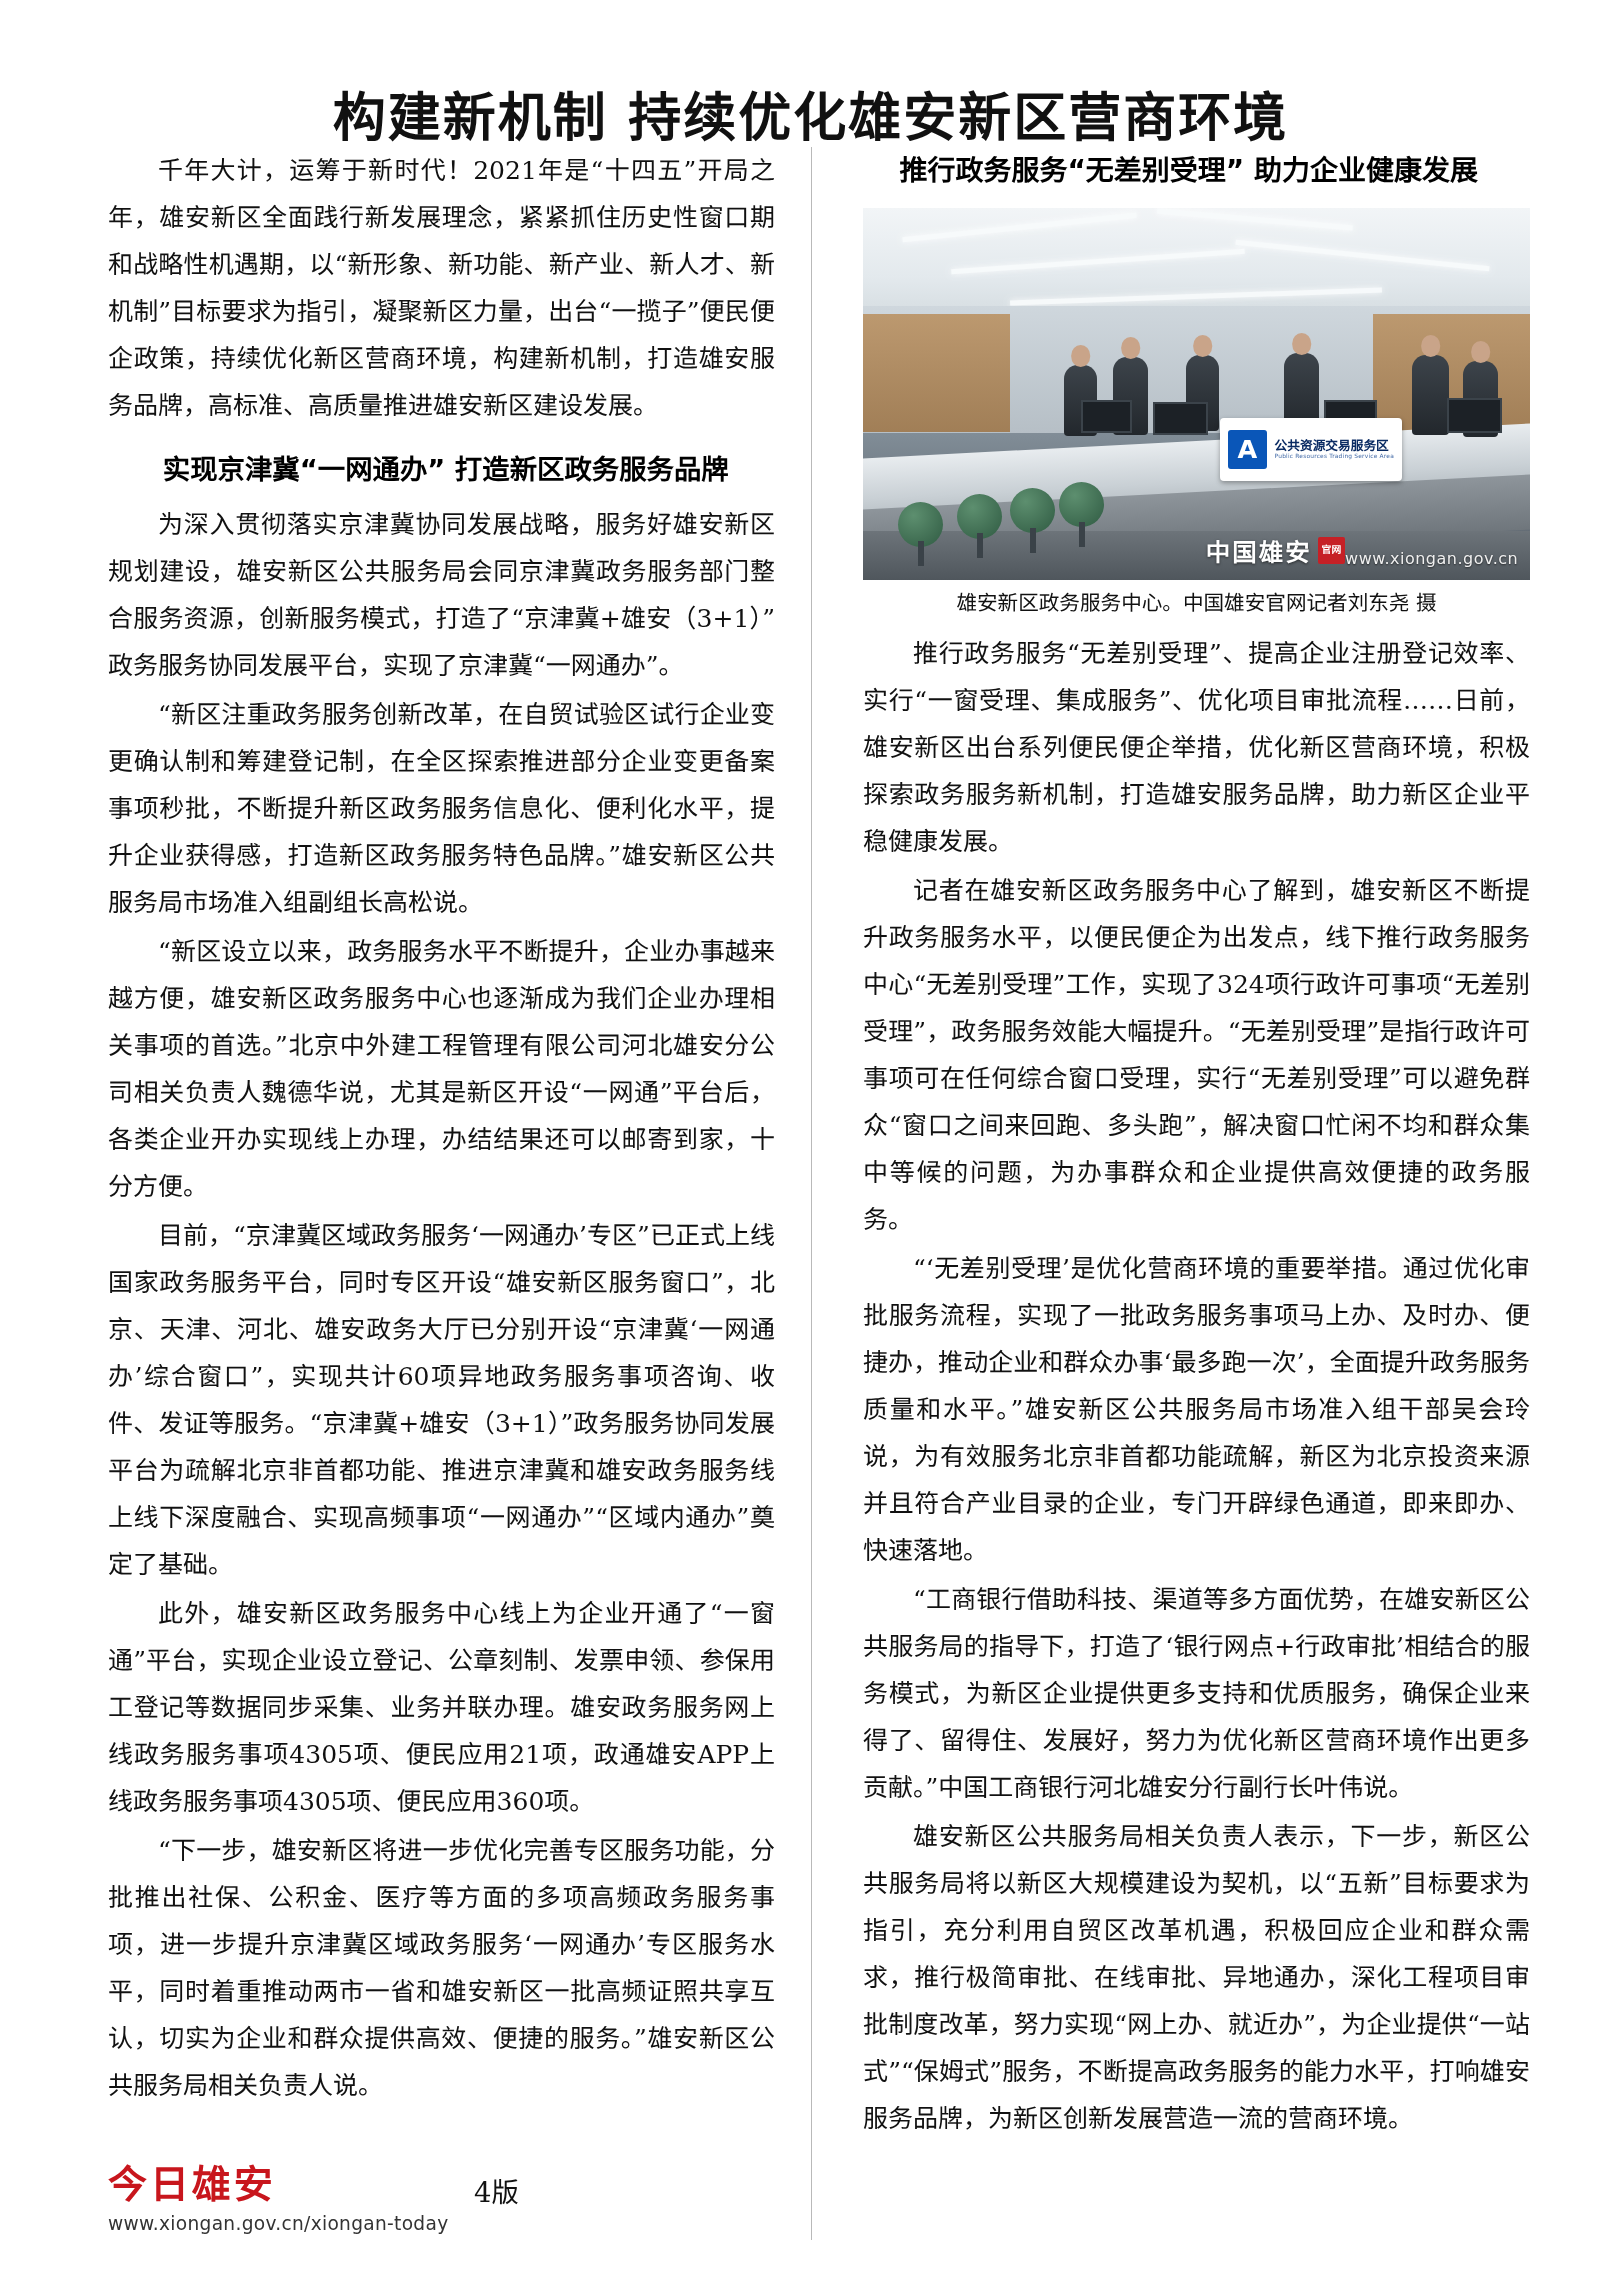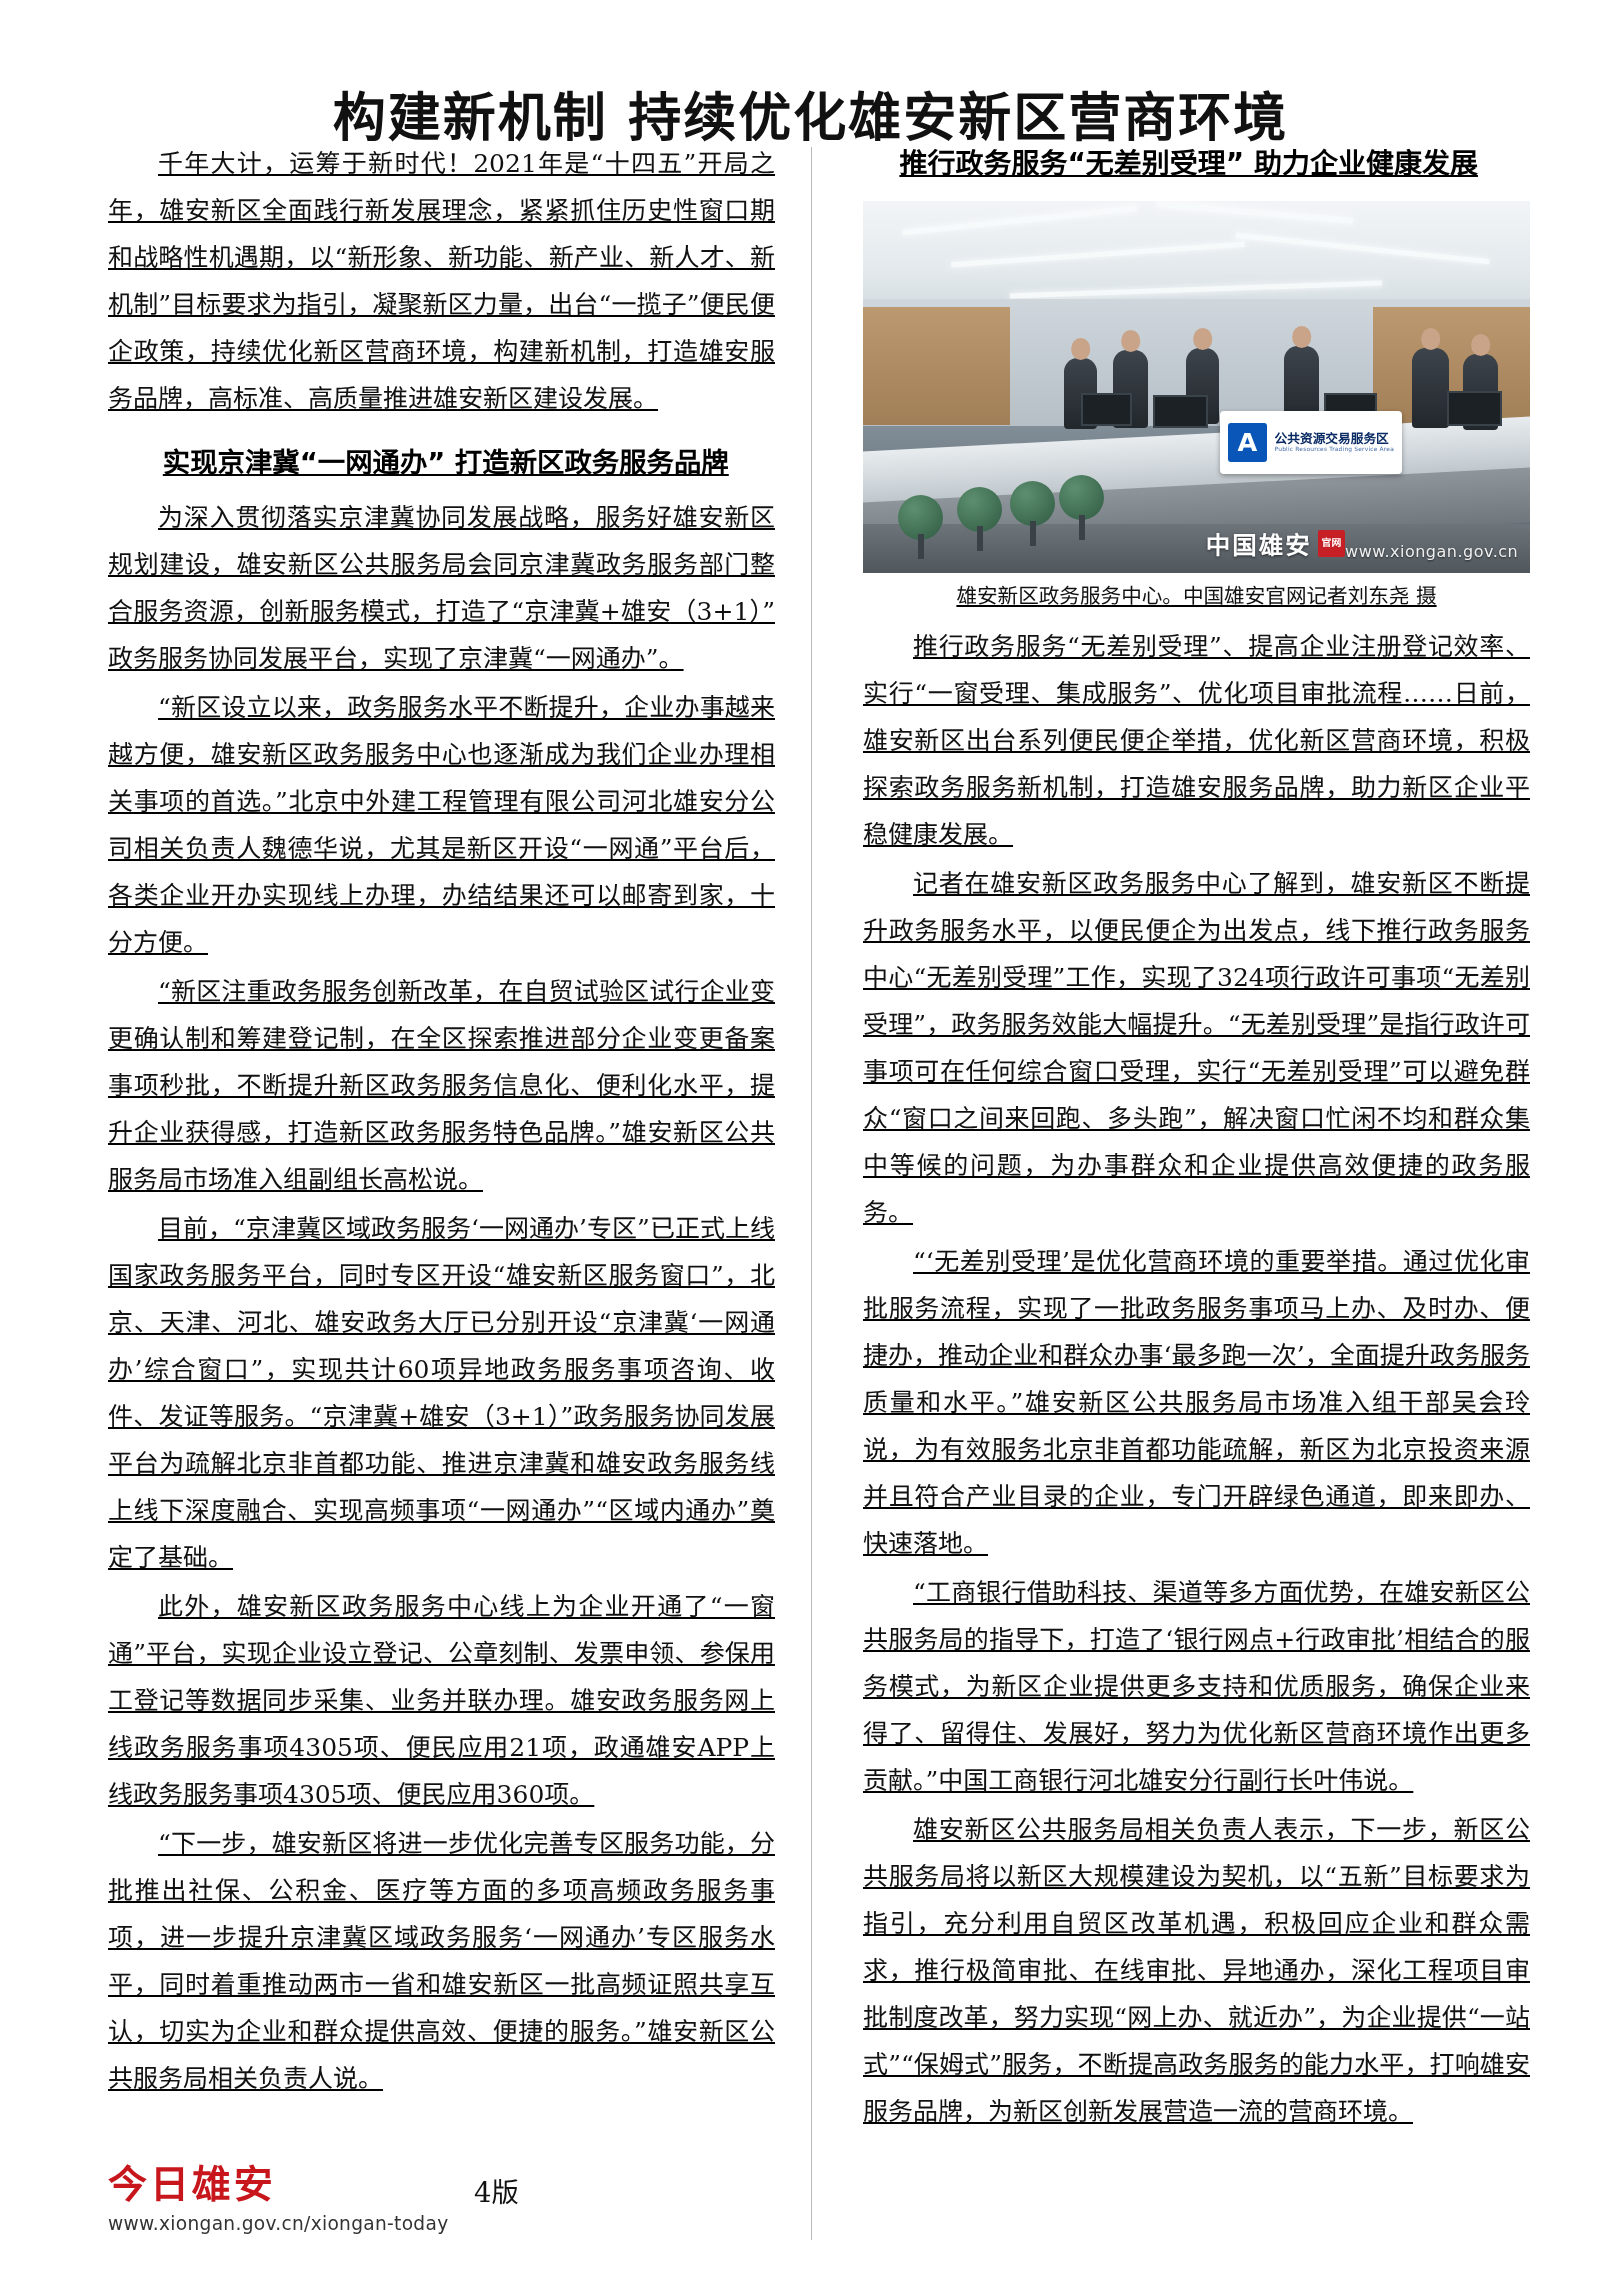--- a/index.html
+++ b/index.html
@@ -40,23 +40,22 @@
     position: absolute;
     left: 811px;
     top: 147px;
     width: 1px;
     height: 2093px;
     background: #b9b9b9;
   }
   
   .col {
     position: absolute;
-    top: 140px;
+    top: 147px;
     width: 667px;
-    text-decoration: underline;
   }
   .col-left { left: 108px; }
   .col-right { left: 863px; }
 
   p.body {
     margin: 0 0 2px 0;
     font-size: 25px;
     line-height: 47px;
     text-align: justify;
     text-justify: inter-ideograph;
@@ -248,22 +247,22 @@
 <div class="page">
 
   <h1 class="headline">构建新机制 持续优化雄安新区营商环境</h1>
 
   <div class="col-divider"></div>
 
   <div class="col col-left">
     <p class="body">千年大计，运筹于新时代！2021年是“十四五”开局之年，雄安新区全面践行新发展理念，紧紧抓住历史性窗口期和战略性机遇期，以“新形象、新功能、新产业、新人才、新机制”目标要求为指引，凝聚新区力量，出台“一揽子”便民便企政策，持续优化新区营商环境，构建新机制，打造雄安服务品牌，高标准、高质量推进雄安新区建设发展。</p>
     <h2 class="subhead">实现京津冀“一网通办” 打造新区政务服务品牌</h2>
     <p class="body">为深入贯彻落实京津冀协同发展战略，服务好雄安新区规划建设，雄安新区公共服务局会同京津冀政务服务部门整合服务资源，创新服务模式，打造了“京津冀+雄安（3+1）”政务服务协同发展平台，实现了京津冀“一网通办”。</p>
+    <p class="body">“新区注重政务服务创新改革，在自贸试验区试行企业变更确认制和筹建登记制，在全区探索推进部分企业变更备案事项秒批，不断提升新区政务服务信息化、便利化水平，提升企业获得感，打造新区政务服务特色品牌。”雄安新区公共服务局市场准入组副组长高松说。</p>
     <p class="body">“新区设立以来，政务服务水平不断提升，企业办事越来越方便，雄安新区政务服务中心也逐渐成为我们企业办理相关事项的首选。”北京中外建工程管理有限公司河北雄安分公司相关负责人魏德华说，尤其是新区开设“一网通”平台后，各类企业开办实现线上办理，办结结果还可以邮寄到家，十分方便。</p>
-    <p class="body">“新区注重政务服务创新改革，在自贸试验区试行企业变更确认制和筹建登记制，在全区探索推进部分企业变更备案事项秒批，不断提升新区政务服务信息化、便利化水平，提升企业获得感，打造新区政务服务特色品牌。”雄安新区公共服务局市场准入组副组长高松说。</p>
     <p class="body">目前，“京津冀区域政务服务‘一网通办’专区”已正式上线国家政务服务平台，同时专区开设“雄安新区服务窗口”，北京、天津、河北、雄安政务大厅已分别开设“京津冀‘一网通办’综合窗口”，实现共计60项异地政务服务事项咨询、收件、发证等服务。“京津冀+雄安（3+1）”政务服务协同发展平台为疏解北京非首都功能、推进京津冀和雄安政务服务线上线下深度融合、实现高频事项“一网通办”“区域内通办”奠定了基础。</p>
     <p class="body">此外，雄安新区政务服务中心线上为企业开通了“一窗通”平台，实现企业设立登记、公章刻制、发票申领、参保用工登记等数据同步采集、业务并联办理。雄安政务服务网上线政务服务事项4305项、便民应用21项，政通雄安APP上线政务服务事项4305项、便民应用360项。</p>
     <p class="body">“下一步，雄安新区将进一步优化完善专区服务功能，分批推出社保、公积金、医疗等方面的多项高频政务服务事项，进一步提升京津冀区域政务服务‘一网通办’专区服务水平，同时着重推动两市一省和雄安新区一批高频证照共享互认，切实为企业和群众提供高效、便捷的服务。”雄安新区公共服务局相关负责人说。</p>
   </div>
 
   <div class="col col-right">
     <h2 class="subhead right-head">推行政务服务“无差别受理” 助力企业健康发展</h2>
 
     <div class="photo-wrap">
       <div class="photo">

